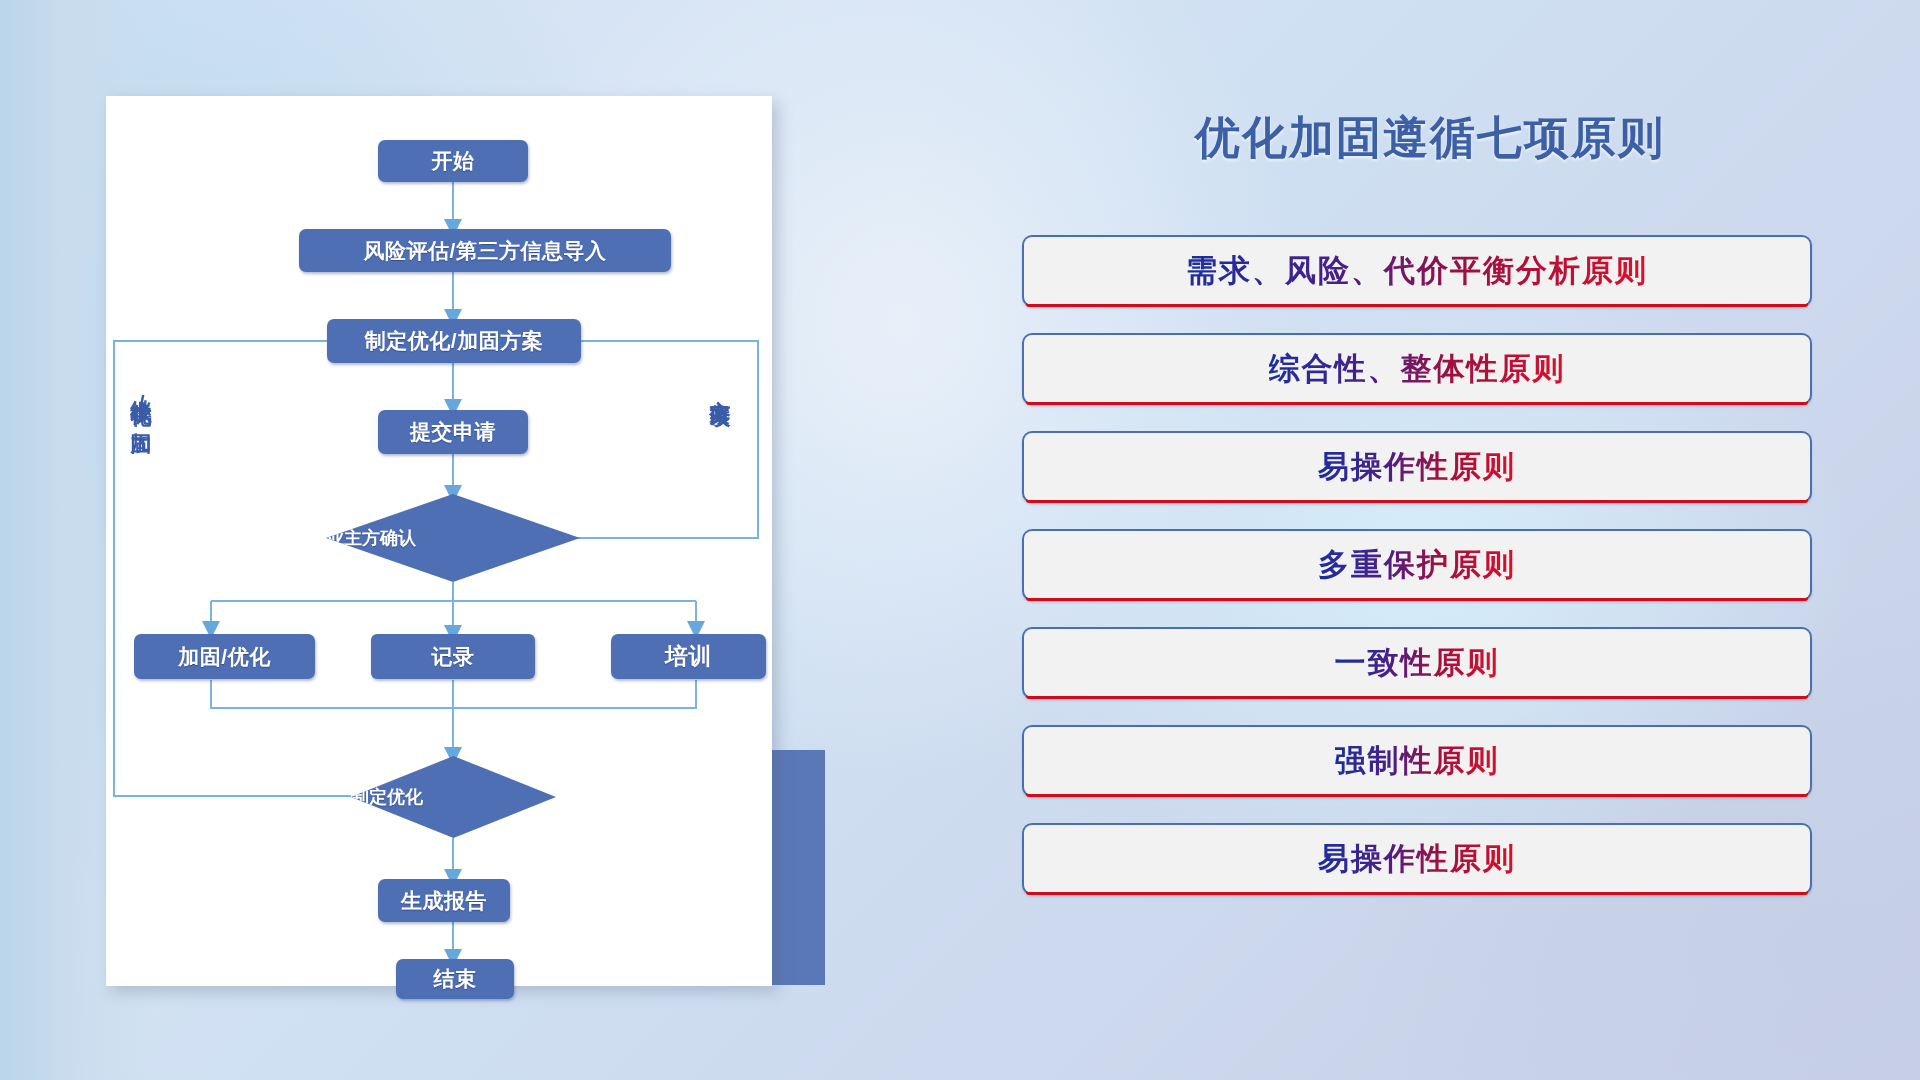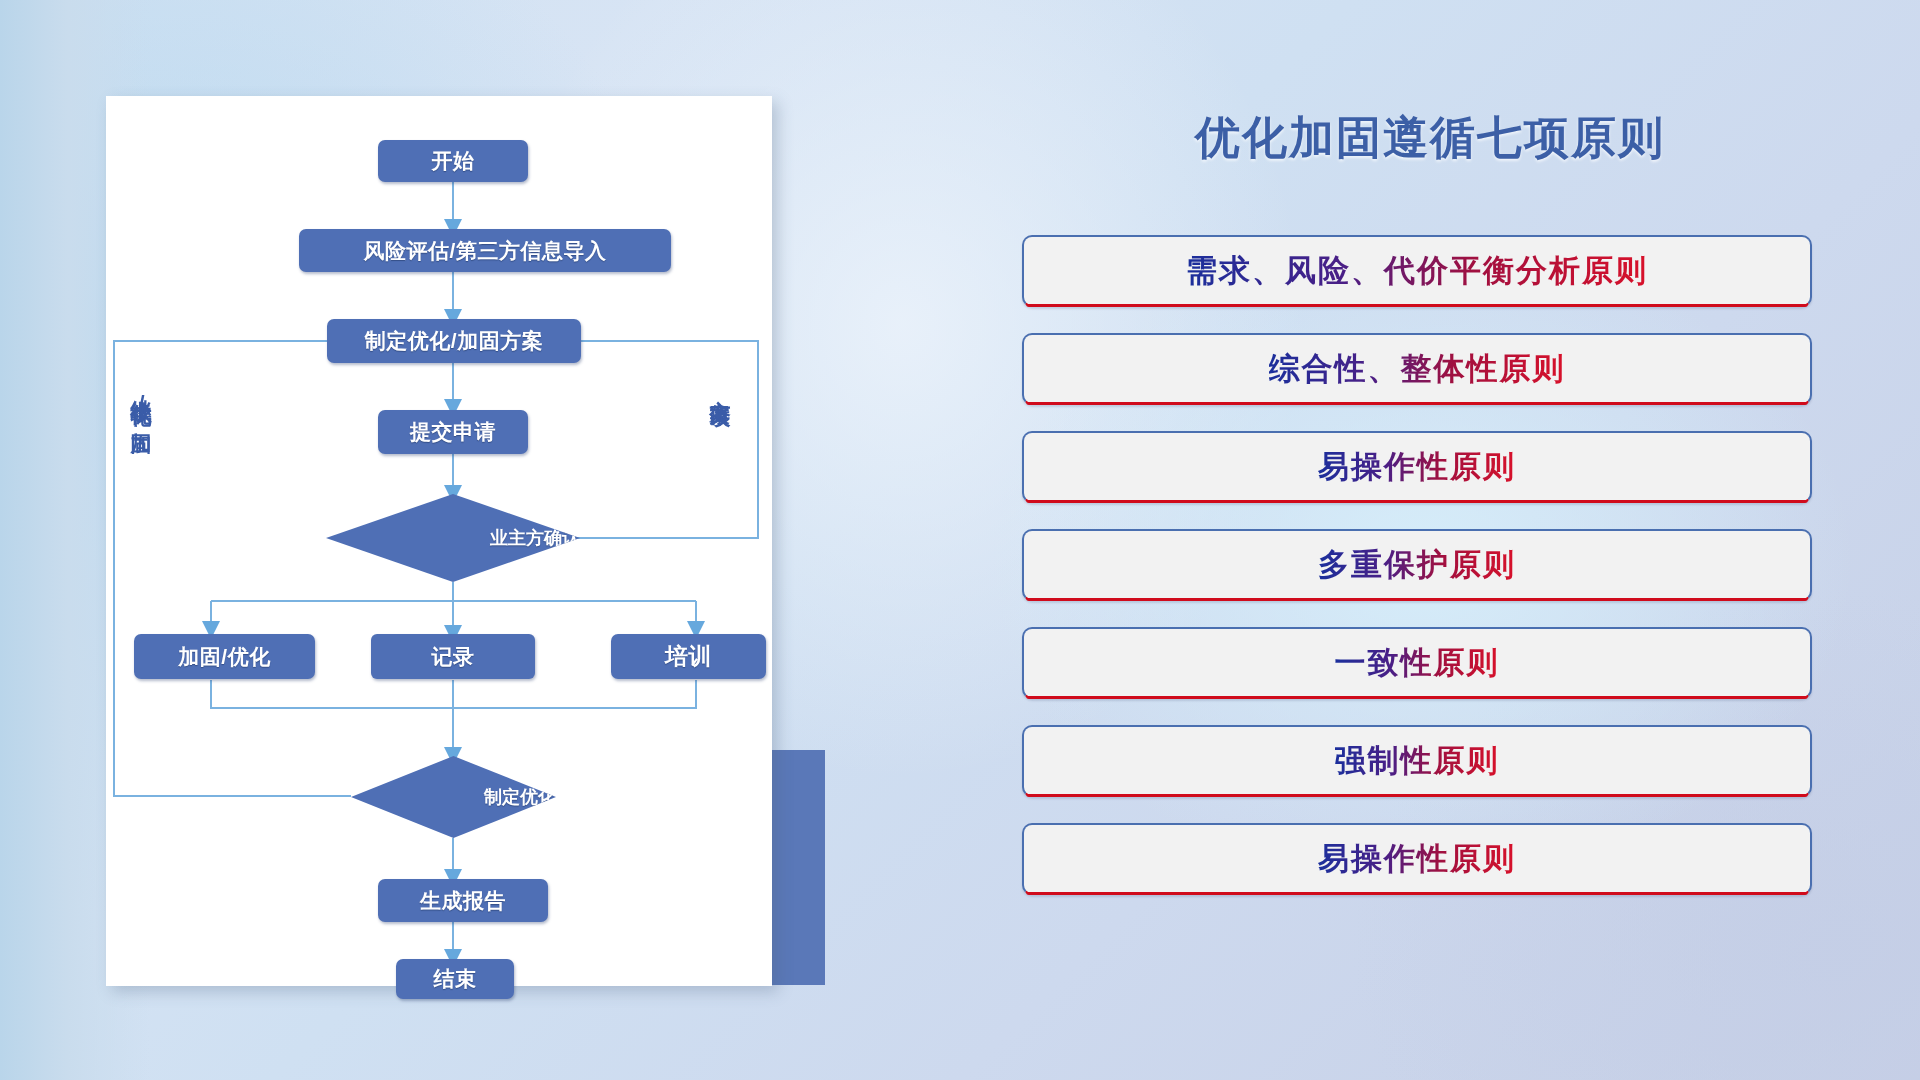--- a/index.html
+++ b/index.html
@@ -40,21 +40,21 @@
     position:absolute;box-sizing:border-box;
     background:#4f6fb5;color:#ffffff;
     border-radius:7px;
     display:flex;align-items:center;justify-content:center;
     font-weight:bold;letter-spacing:.5px;
     text-shadow:0 1px 1px rgba(20,40,80,.45);
     box-shadow:1px 2px 3px rgba(40,60,110,.35);
   }
   .diamond{
     position:absolute;background:#4f6fb5;color:#fff;
-    display:flex;align-items:center;justify-content:flex-end;
+    display:flex;align-items:center;justify-content:flex-start;
     font-weight:bold;
     clip-path:polygon(50% 0%,100% 50%,50% 100%,0% 50%);
     text-shadow:0 1px 1px rgba(20,40,80,.45);
   }
   .vlabel{
     position:absolute;color:#3a5ca8;font-weight:bold;
     writing-mode:vertical-rl;text-orientation:upright;
     letter-spacing:2px;line-height:1.05;
   }
 
@@ -163,21 +163,21 @@
     </div>
 
     <div class="node" style="left:505px;top:538px;width:155px;height:45px;font-size:23px;">
       <span>培训</span>
     </div>
 
     <div class="diamond" style="left:245px;top:660px;width:205px;height:82px;font-size:18px;">
       <span>制定优化</span>
     </div>
 
-    <div class="node" style="left:272px;top:783px;width:170px;height:43px;font-size:21px;">
+    <div class="node" style="left:272px;top:783px;width:132px;height:43px;font-size:21px;">
       <span>生成报告</span>
     </div>
 
     <div class="node" style="left:290px;top:863px;width:118px;height:40px;font-size:21px;">
       <span>结束</span>
     </div>
 
     <div class="vlabel" style="left:24px;top:287px;font-size:21px;">继续优化/加固</div>
 
     <div class="vlabel" style="left:603px;top:287px;font-size:21px;">方案修改</div>

